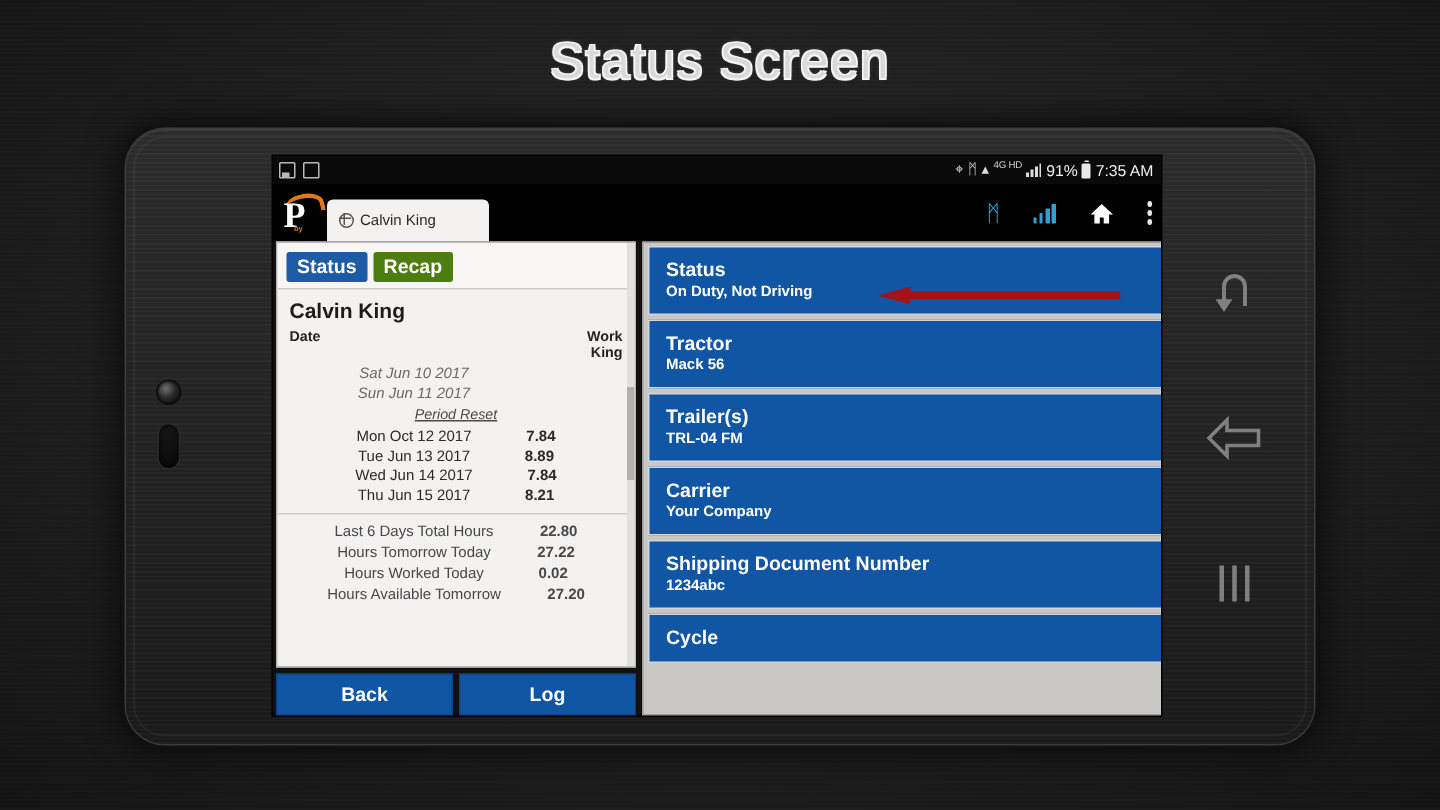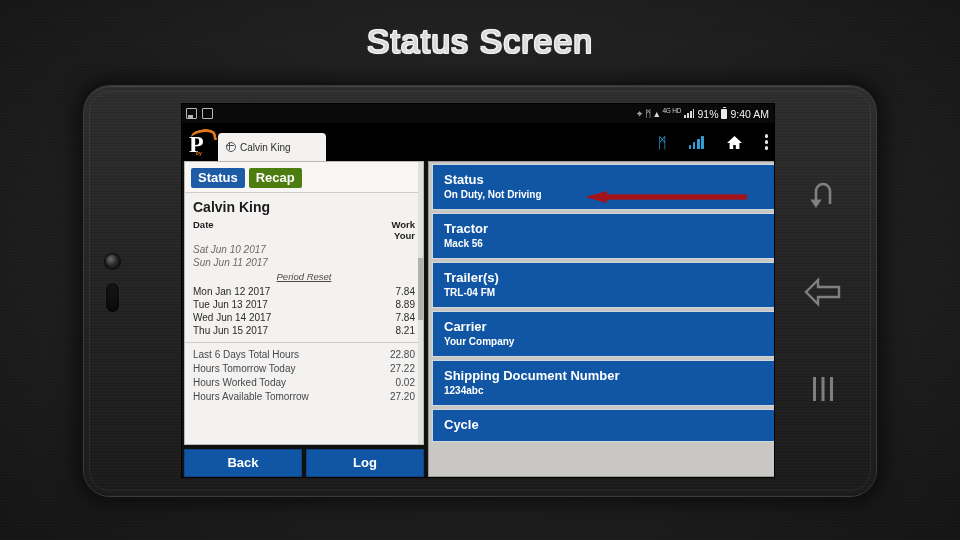--- a/index.html
+++ b/index.html
@@ -161,25 +161,25 @@
   #tab-recap{background:#4d7c0f;}
   #driver-name{
     font-size:14px;font-weight:bold;color:#1c1c1c;padding:6px 8px 4px;
   }
   #table-head{
     display:flex;justify-content:space-between;padding:0 8px 2px;
     font-size:9.5px;font-weight:bold;color:#222;
   }
   #table-head .wh{text-align:right;line-height:11px;width:40px;}
   .row{
-    display:flex;justify-content:space-between;padding:1px 8px;
+    display:flex;justify-content:center;padding:1px 8px;
     font-size:10px;color:#2a2a2a;gap:14px;
   }
   .row.dim{color:#6c6a68;font-style:italic;}
-  .row .val{width:42px;text-align:right;}
+  .row .val{width:42px;text-align:right;font-weight:bold;}
   #period-reset{
     text-align:center;font-size:9.5px;font-style:italic;color:#4a4a4a;
     text-decoration:underline;padding:2px 0 3px;
   }
   #summary{
     border-top:1px solid #cfcdca;margin-top:5px;padding-top:4px;
   }
   #summary .row{font-size:10px;color:#46484a;padding:1.5px 8px;}
   #left-scroll-track{
     position:absolute;right:0;top:0;width:5px;height:100%;background:#e2e0dd;
@@ -258,21 +258,21 @@
         <span class="sb-ico">▴</span>
         <span class="net-label">4G HD</span>
         <span class="sig-bars">
             <i></i>
             <i></i>
             <i></i>
             <i></i>
           </span>
         <span>91%</span>
         <span class="batt"></span>
-        <span>9:40 AM</span>
+        <span>7:35 AM</span>
       </div>
     </div>
 
     <div id="app-toolbar">
       <div id="brand-logo">
         <span class="swoosh"></span>
         <span class="p-letter">P</span>
         <span class="sub">by</span>
       </div>
 
@@ -317,37 +317,37 @@
             <span class="mini-tab" id="tab-status">Status</span>
             <span class="mini-tab" id="tab-recap">Recap</span>
           </div>
 
           <div id="driver-name">Calvin King</div>
 
           <div id="table-head">
             <span>Date</span>
             <span class="wh">
               <span>Work</span><br>
-              <span>Your</span>
+              <span>King</span>
             </span>
           </div>
 
           <div class="row dim">
             <span>Sat Jun 10 2017</span>
             <span class="val"></span>
           </div>
           <div class="row dim">
             <span>Sun Jun 11 2017</span>
             <span class="val"></span>
           </div>
 
           <div id="period-reset">Period Reset</div>
 
           <div class="row">
-            <span>Mon Jan 12 2017</span>
+            <span>Mon Oct 12 2017</span>
             <span class="val">7.84</span>
           </div>
           <div class="row">
             <span>Tue Jun 13 2017</span>
             <span class="val">8.89</span>
           </div>
           <div class="row">
             <span>Wed Jun 14 2017</span>
             <span class="val">7.84</span>
           </div>

